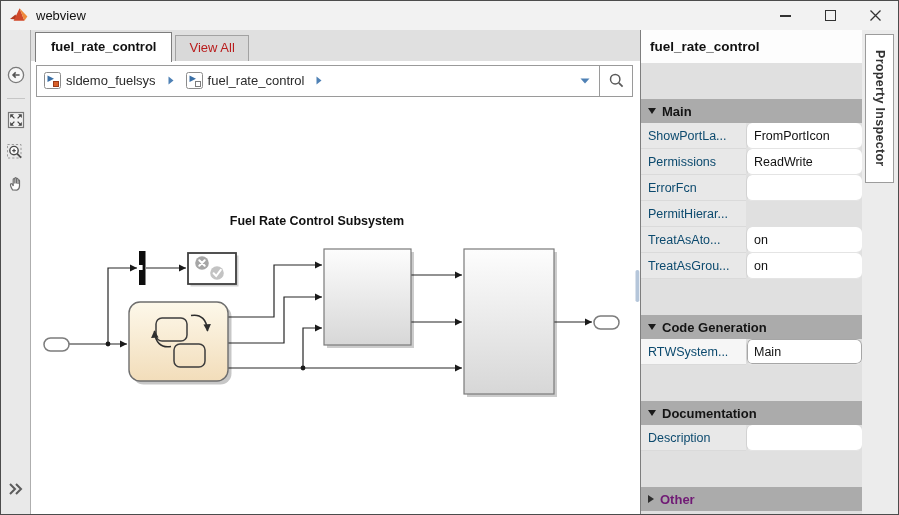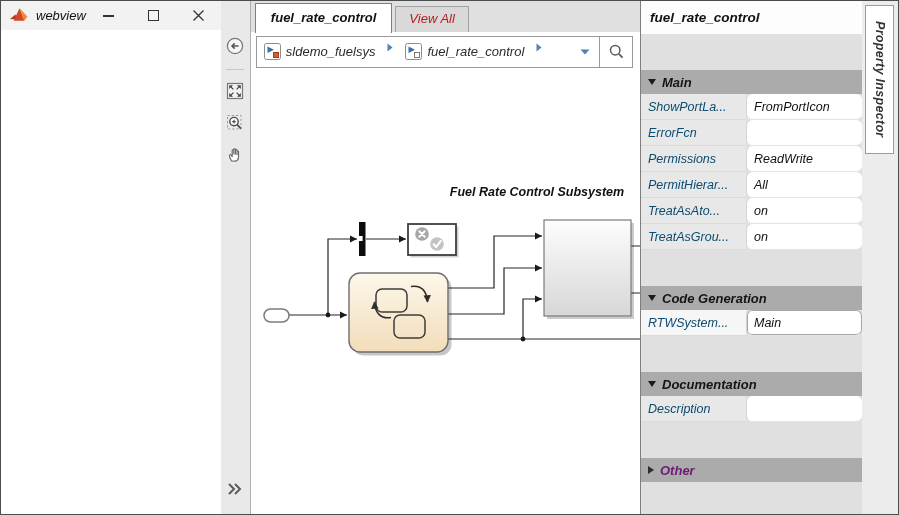--- a/index.html
+++ b/index.html
@@ -4,21 +4,21 @@
 <style>
   * { box-sizing: border-box; margin: 0; padding: 0; }
   html,body { background:#ffffff; }
   body { font-family: "Liberation Sans", sans-serif; }
 
   .window {
     width: 899px; height: 515px;
     border: 1px solid #4c4c4c;
     background:#fff;
     position: relative; overflow: hidden;
-    display: flex; flex-direction: row; font-style: italic;
+    display: flex; flex-direction: column;
   }
 
   
   .titlebar {
     height: 29px; background:#f2f2f2;
     display:flex; align-items:center; flex: 0 0 29px;
   }
   .titlebar .logo { margin-left:8px; display:flex; }
   .titlebar .wtitle { margin-left:8px; font-size:13px; color:#111; }
   .titlebar .spacer { flex:1; }
@@ -61,21 +61,21 @@
   }
 
   .toolbar {
     height:39px; flex:0 0 39px; background:#fff;
     display:flex; align-items:center; padding:0 7px 0 5px;
   }
   .crumbbox {
     flex:1; height:32px; border:1px solid #9a9a9a; background:#fff;
     display:flex; align-items:center;
   }
-  .crumbs { flex:1; display:flex; align-items:flex-start; padding-left:7px; gap:10px; }
+  .crumbs { flex:1; display:flex; align-items:center; padding-left:7px; gap:10px; }
   .crumb { display:flex; align-items:center; gap:5px; }
   .crumb-label { font-size:13px; color:#2b2b2b; }
   .chev { display:flex; margin:0 2px; }
   .dropdown-area { width:28px; display:flex; justify-content:center; }
   .vdivider { width:1px; height:100%; background:#9a9a9a; }
   .search-area { width:32px; height:100%; display:flex; align-items:center; justify-content:center; background:#fff; }
 
   .canvas { flex:1; background:#fff; position:relative; overflow:hidden; }
   .canvas svg.diagram { position:absolute; left:0; top:0; }
 
@@ -326,30 +326,29 @@
 
         <div class="sec-header">
           <span class="tri-down"></span>
           <span>Main</span>
         </div>
         <div class="prow">
           <div class="pcell-label">ShowPortLa...</div>
           <div class="pcell-value">FromPortIcon</div>
         </div>
         <div class="prow">
+          <div class="pcell-label">Permissions</div>
+          <div class="pcell-value">ReadWrite</div>
+        </div>
+        <div class="prow">
           <div class="pcell-label">ErrorFcn</div>
           <div class="pcell-value"></div>
         </div>
         <div class="prow">
-          <div class="pcell-label">Permissions</div>
-          <div class="pcell-value">ReadWrite</div>
-        </div>
-        <div class="prow">
           <div class="pcell-label">PermitHierar...</div>
-          <div class="pcell-value">All</div>
         </div>
         <div class="prow">
           <div class="pcell-label">TreatAsAto...</div>
           <div class="pcell-value">on</div>
         </div>
         <div class="prow">
           <div class="pcell-label">TreatAsGrou...</div>
           <div class="pcell-value">on</div>
         </div>
 

